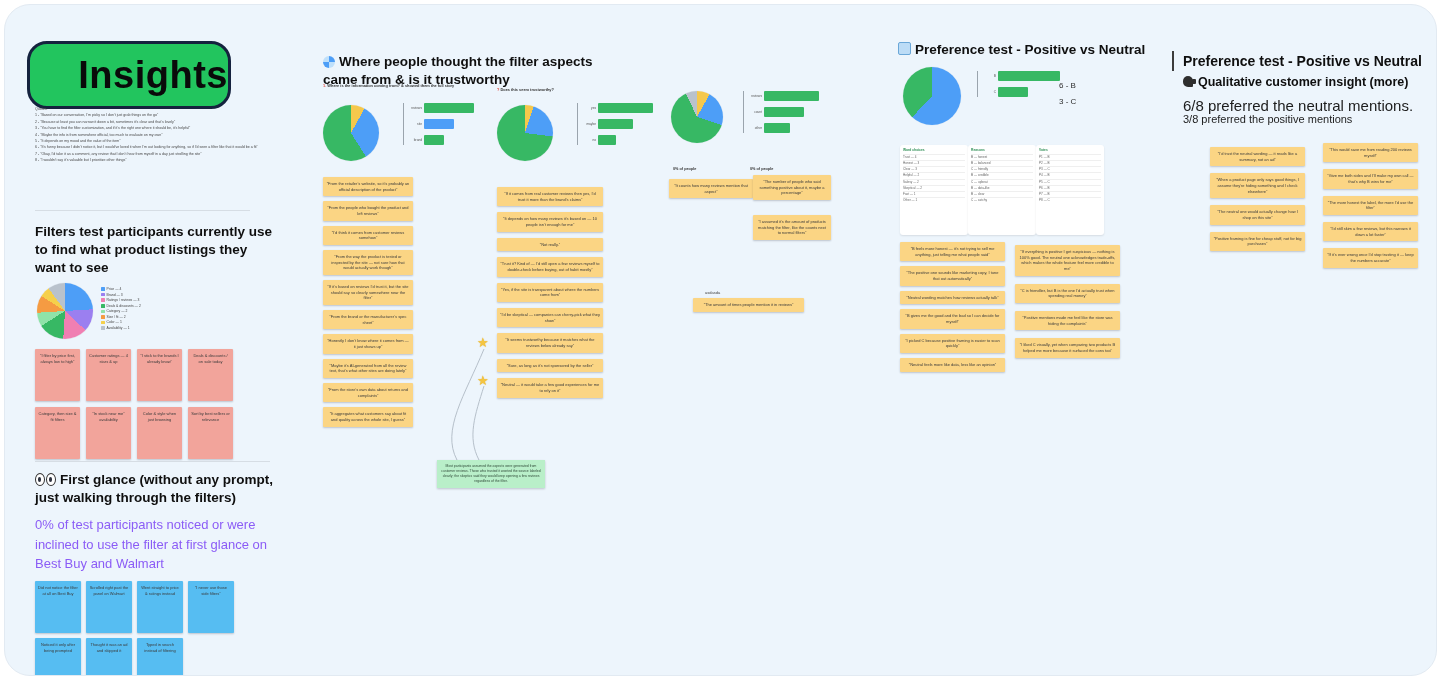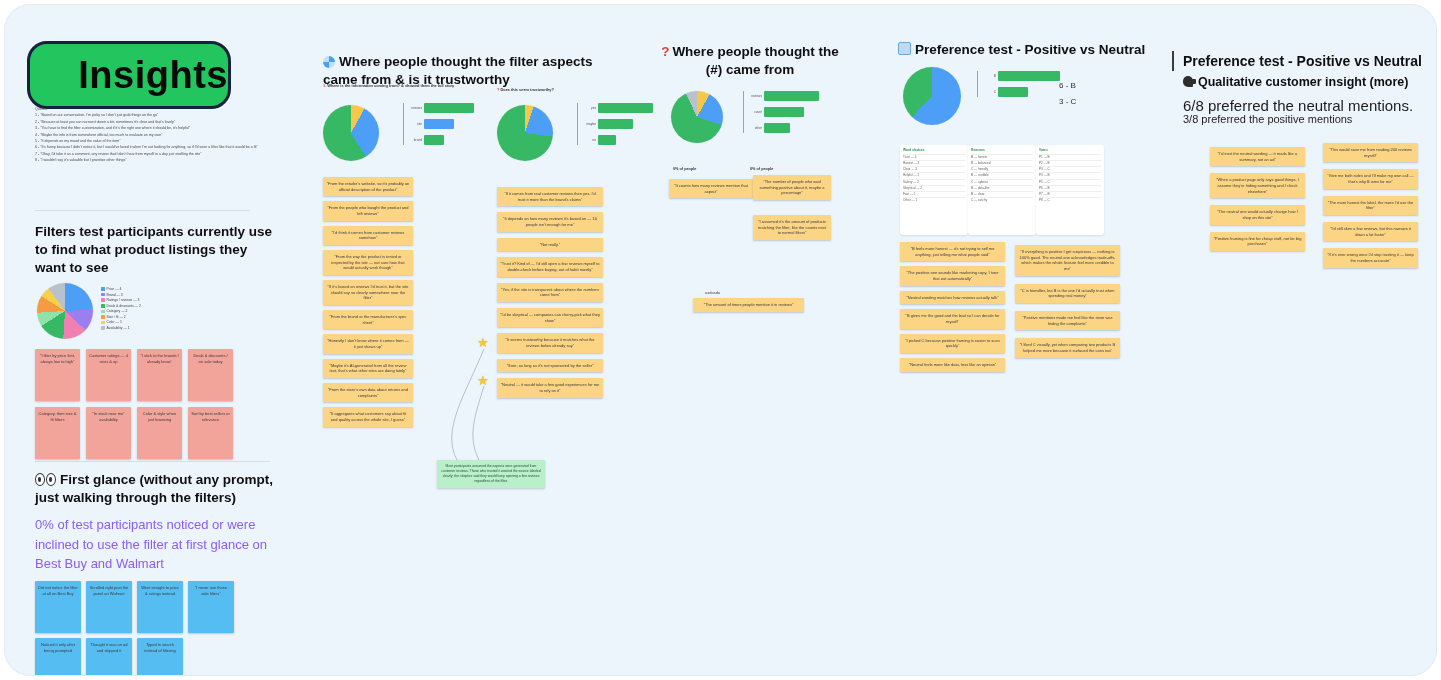--- a/index.html
+++ b/index.html
@@ -243,23 +243,20 @@
       <div class="sticky yellow">“It seems trustworthy because it matches what the reviews below already say”</div>
       <div class="sticky yellow">“Sure, as long as it’s not sponsored by the seller”</div>
       <div class="sticky yellow">“Neutral — it would take a few good experiences for me to rely on it”</div>
     </div>
 
   <div class="star" style="left:472px;top:330px">★</div>
   <div class="star" style="left:472px;top:368px">★</div>
 
   <div class="green-note" style="left:432px;top:455px">Most participants assumed the aspects were generated from customer reviews. Those who trusted it wanted the source labeled clearly; the skeptics said they would keep opening a few reviews regardless of the filter.</div>
 
-  <div class="abs h1" style="left:655px;top:38px;width:180px;text-align:center">
-    <span class="qmark-icon">?</span><span>Where people thought the (#) came from</span>
-  </div>
 
   <div class="pie" style="left: 666px; top: 86px; width: 52px; height: 52px; background: conic-gradient(rgb(245, 200, 76) 0%, rgb(245, 200, 76) 8%, rgb(77, 158, 247) 8%, rgb(77, 158, 247) 30%, rgb(55, 184, 100) 30%, rgb(55, 184, 100) 93%, rgb(185, 194, 204) 93%, rgb(185, 194, 204) 100%);"></div>
   <div class="bars" style="left:738px;top:86px">
       <div class="bar-row">
         <span class="bar-label">reviews</span>
         <span class="hbar" style="width: 55px; background: rgb(55, 184, 100);"></span>
       </div>
       <div class="bar-row">
         <span class="bar-label">count</span>
         <span class="hbar" style="width: 40px; background: rgb(55, 184, 100);"></span>

